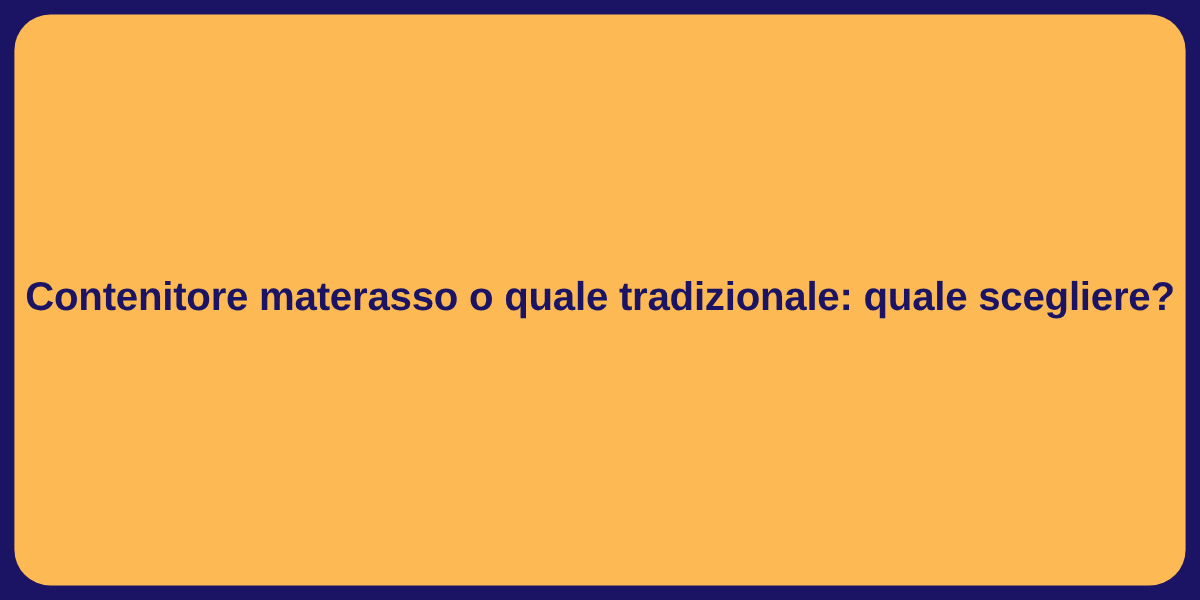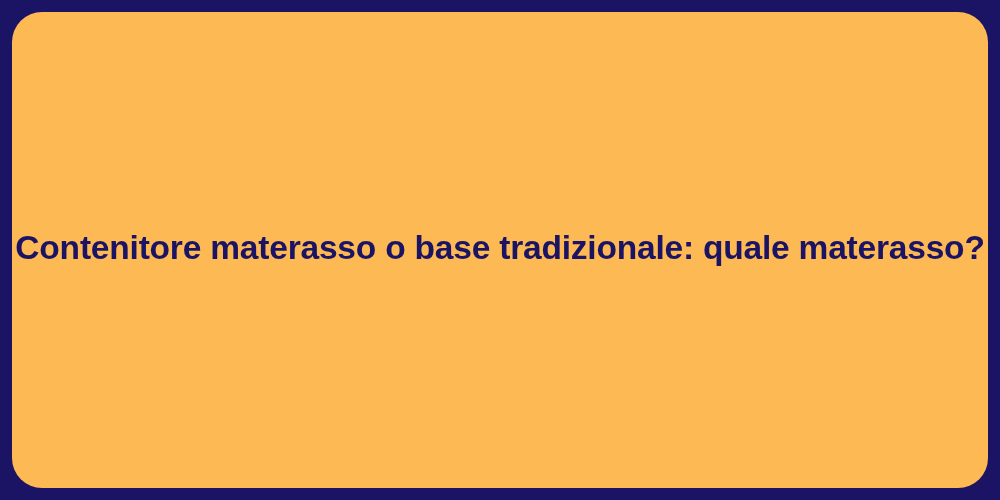--- a/index.html
+++ b/index.html
@@ -51,15 +51,15 @@
     
     position: relative;
     top: -2px;
   }
 </style>
 </head>
 <body>
 
 <div class="banner-frame">
   <div class="banner-card">
-    <h1 class="banner-title">Contenitore materasso o base tradizionale: quale materasso?</h1>
+    <h1 class="banner-title">Contenitore materasso o quale tradizionale: quale scegliere?</h1>
   </div>
 </div>
 
 </body></html>

